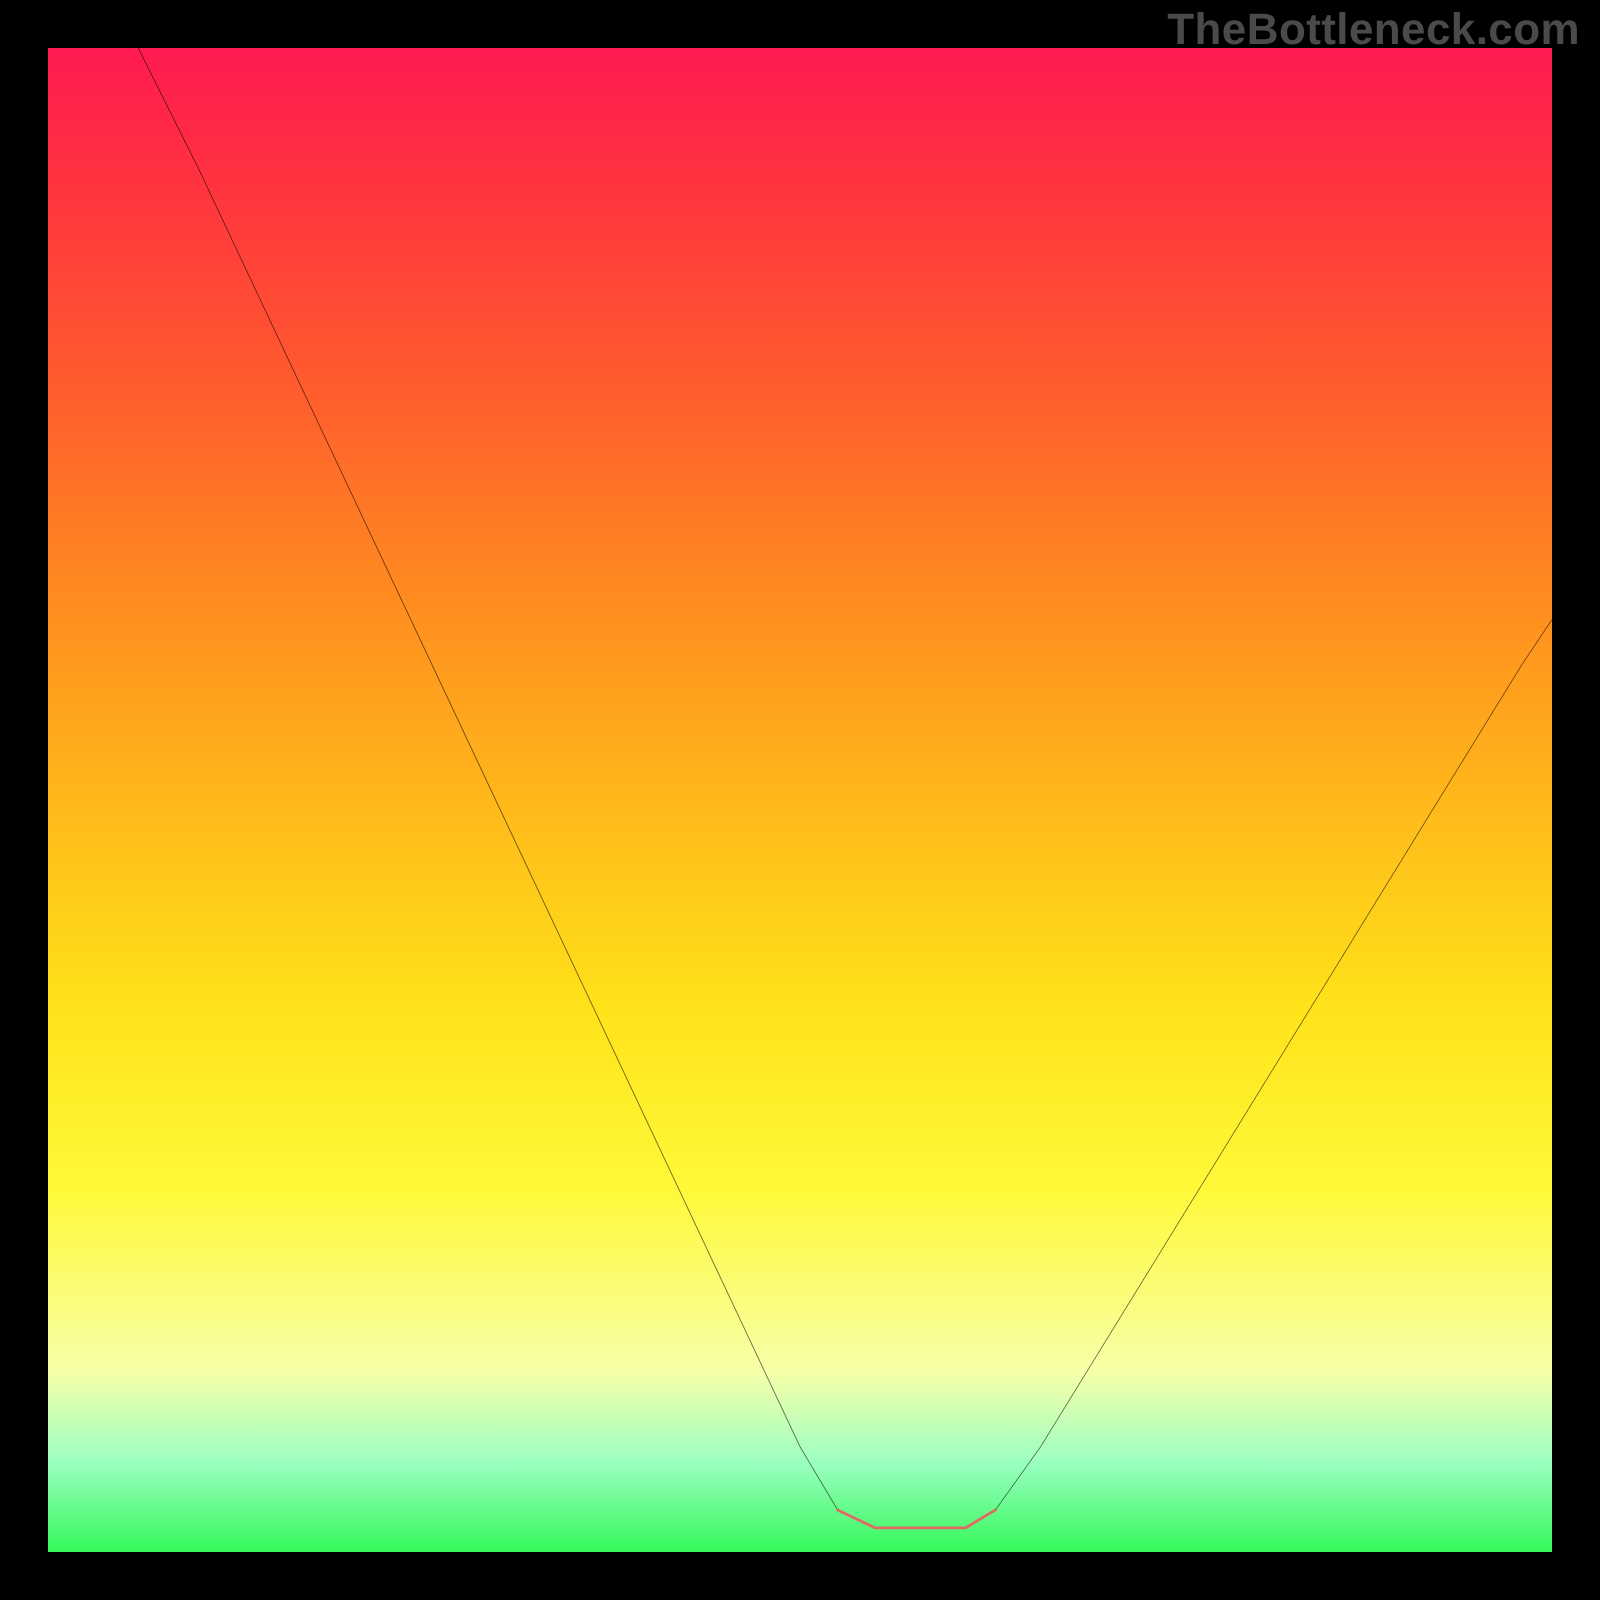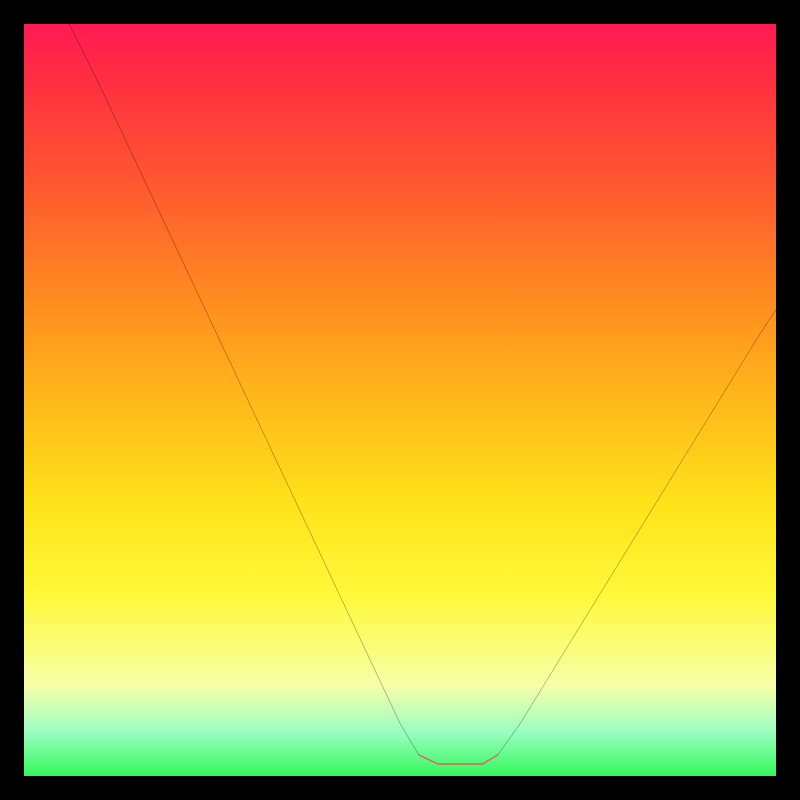--- a/index.html
+++ b/index.html
@@ -92,14 +92,15 @@
                L 98 41
                L 100 38" fill="none" stroke="#000" stroke-width="0.28" vector-effect="non-scaling-stroke"></path>
       <path d="M 52.5 97.2
                L 55 98.4
                L 58 98.4
                L 61 98.4
                L 63 97.2" fill="none" stroke="#e06a62" stroke-width="1.4" stroke-linecap="round" stroke-linejoin="round" vector-effect="non-scaling-stroke"></path>
     </svg>
   </div>
 
+  <div class="watermark">TheBottleneck.com</div>
 
 </div>
 
 </body></html>

